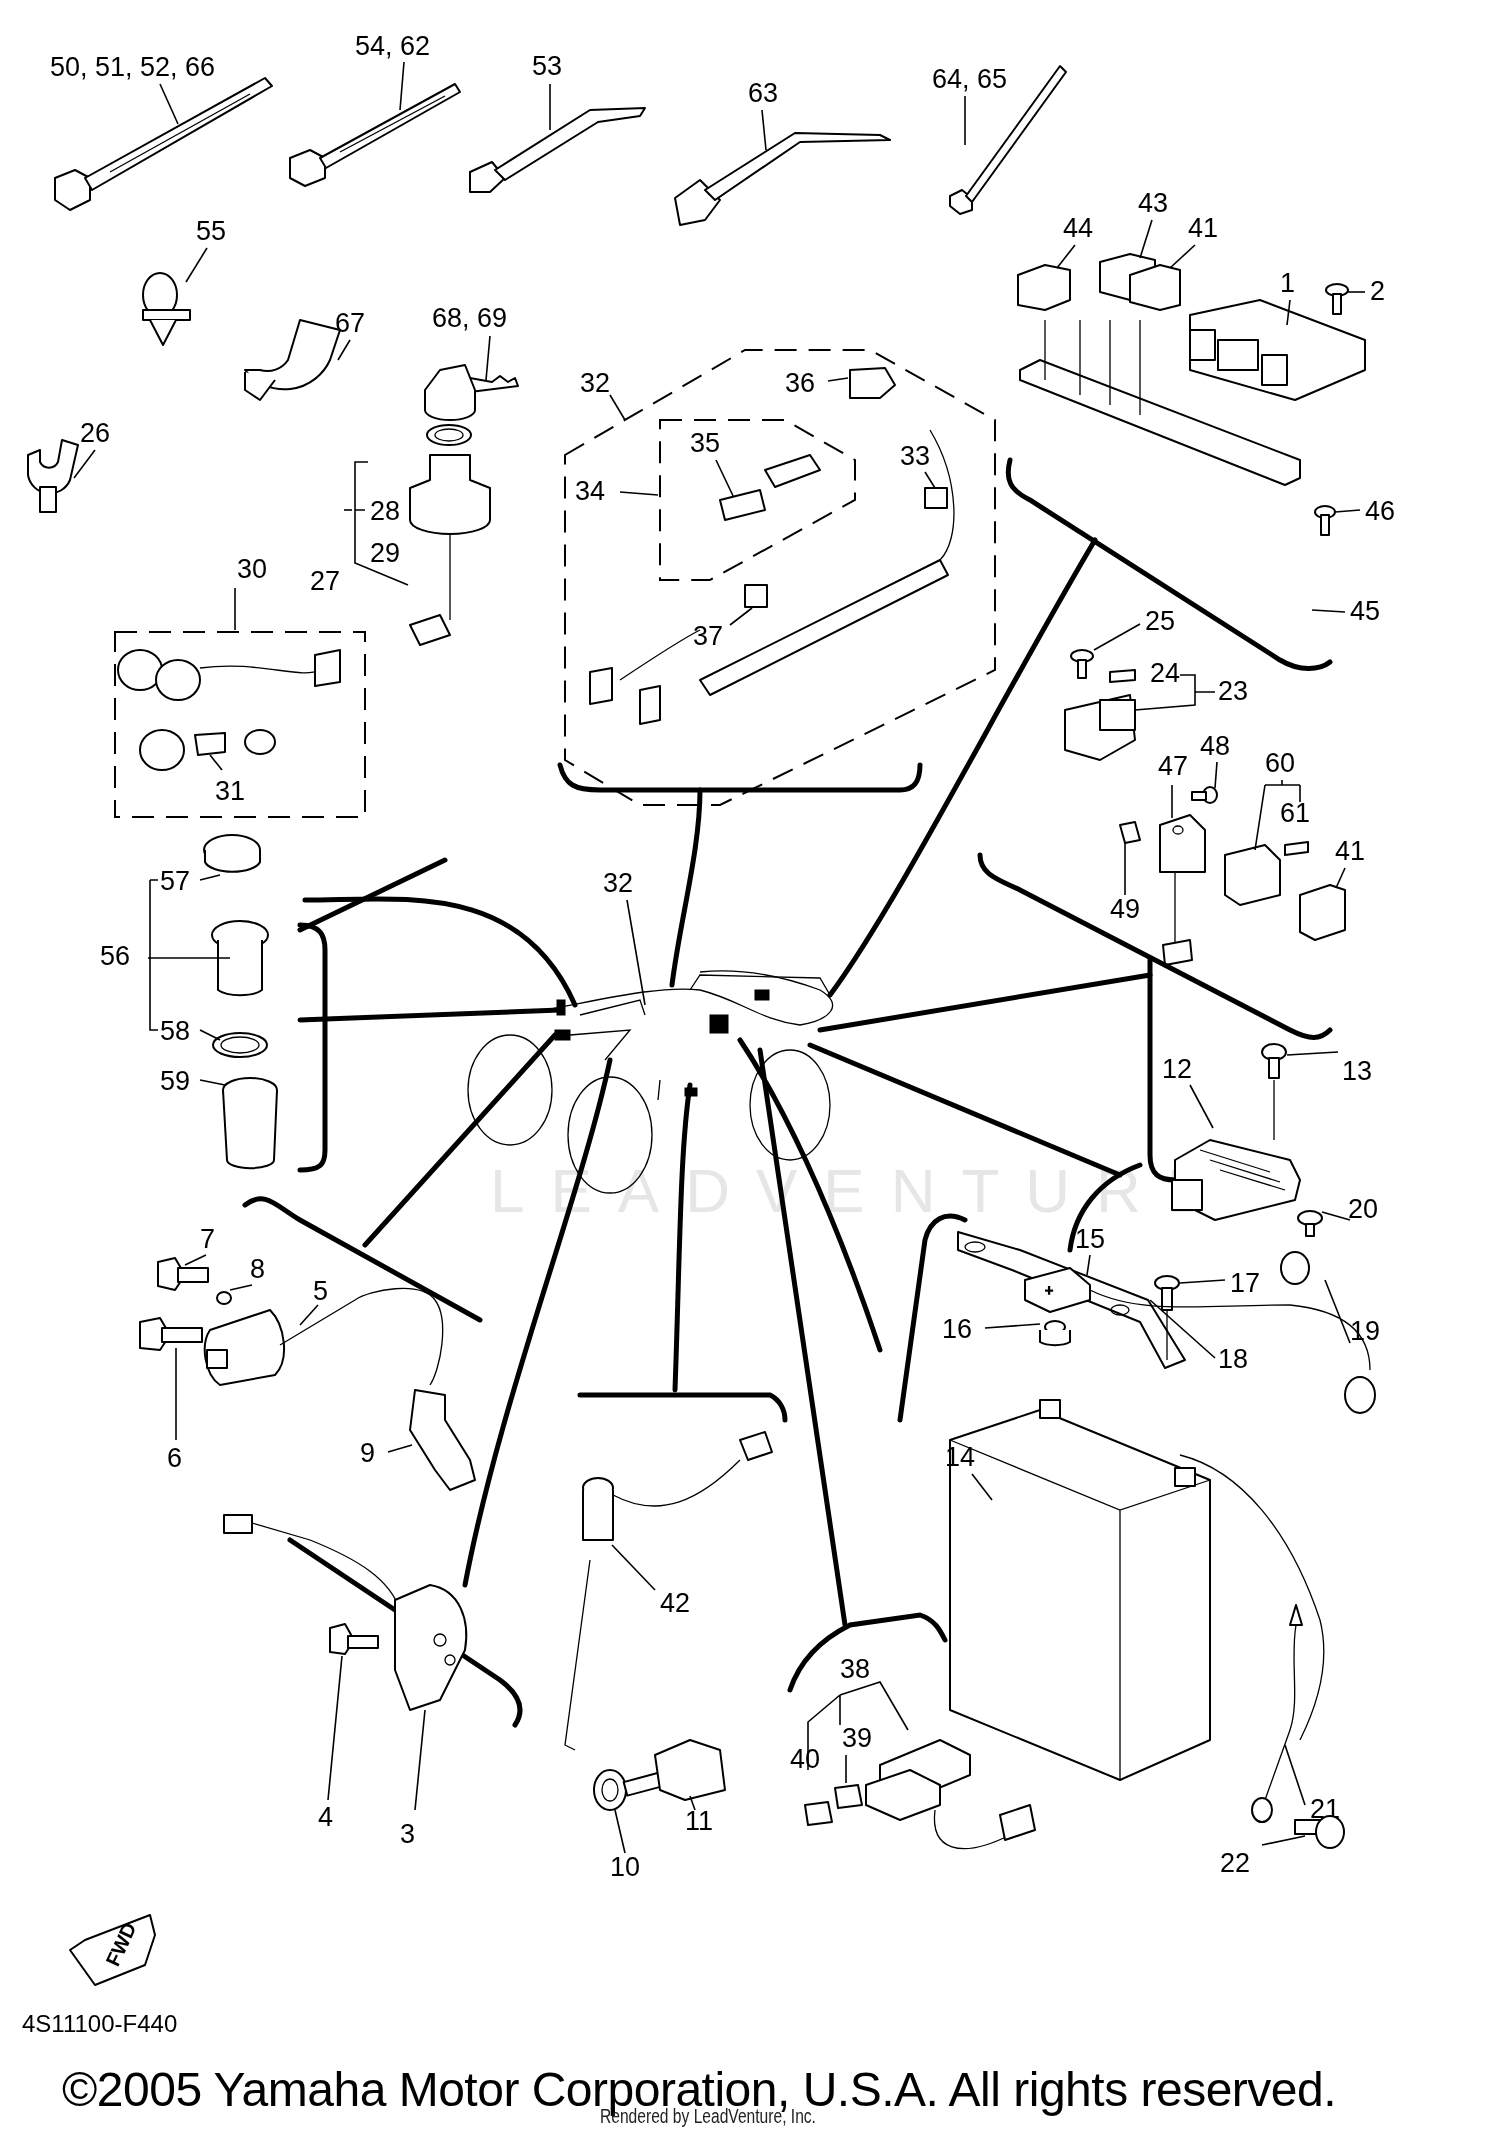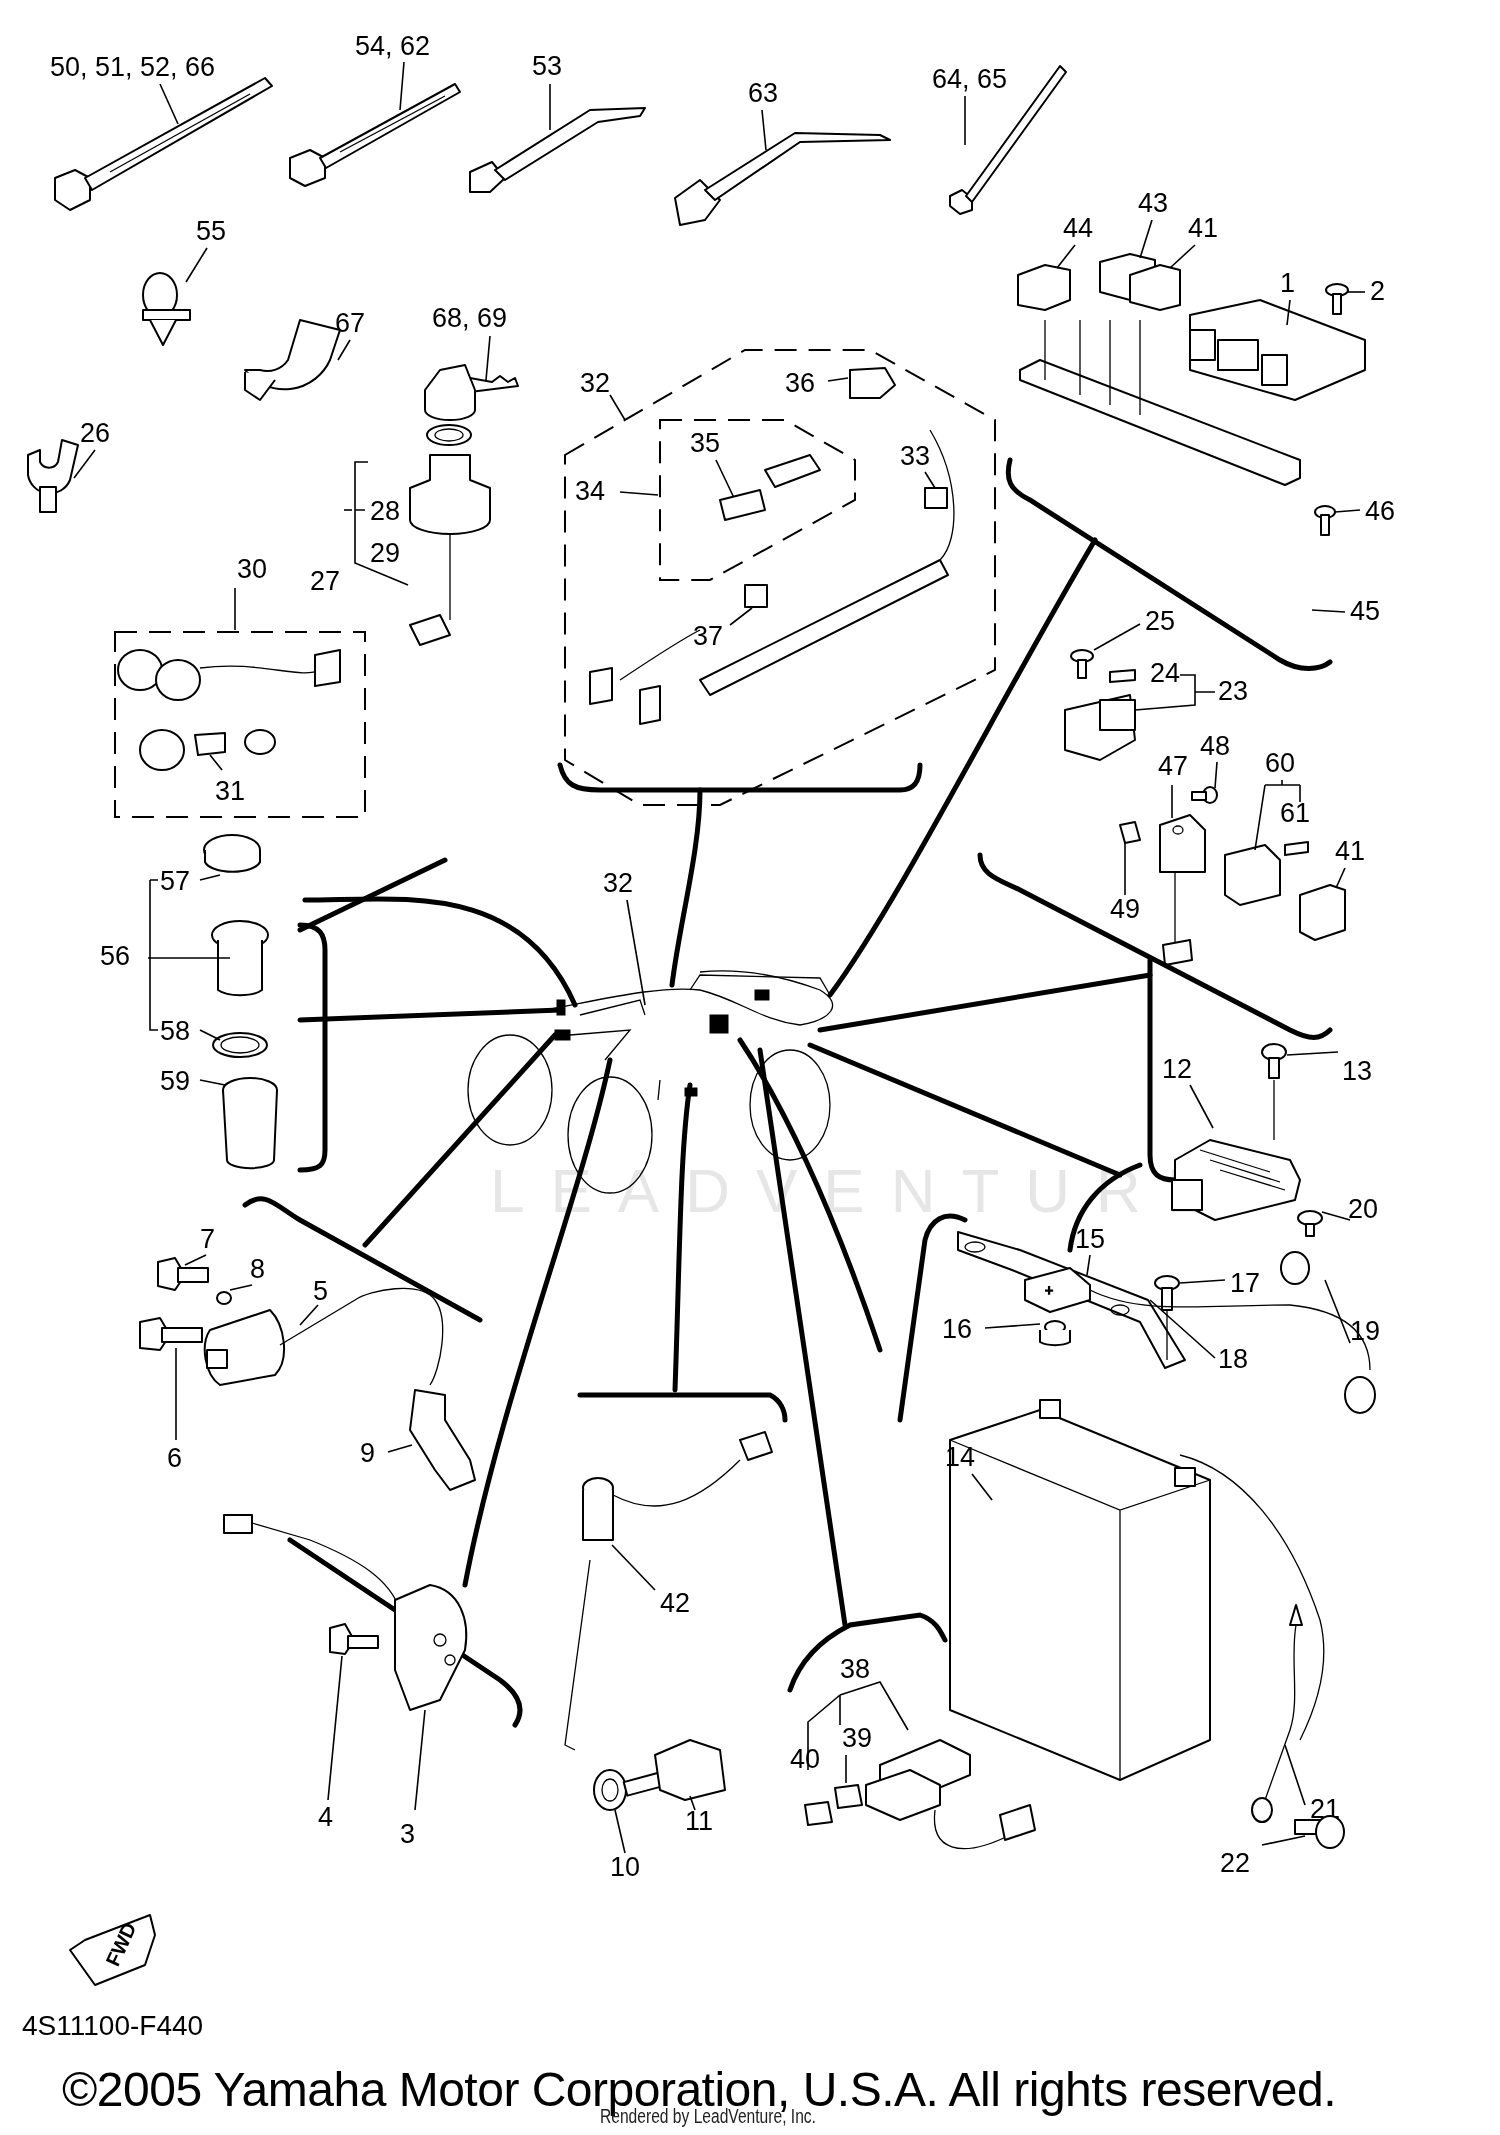--- a/index.html
+++ b/index.html
@@ -7,21 +7,21 @@
          font-family: "Liberation Sans", sans-serif; color: #000; }
   #diagram { position: absolute; left: 0; top: 0; width: 1500px; height: 2135px; }
   .callout { font-family: "Liberation Sans", sans-serif; font-size: 27px; fill: #000; }
   .leader { stroke: #000; stroke-width: 1.6; fill: none; }
   .part { stroke: #000; stroke-width: 2; fill: #fff; stroke-linejoin: round; }
   .thin { stroke: #000; stroke-width: 1.3; fill: none; }
   .group { stroke: #000; stroke-width: 5; fill: none; stroke-linecap: round; }
   .dash { stroke: #000; stroke-width: 2; fill: none; stroke-dasharray: 22 12; }
   .solid { fill: #000; stroke: #000; }
   .watermark { font-family: "Liberation Sans", sans-serif; font-size: 62px; letter-spacing: 26px; fill: #e6e6e6; }
-  .diagram-code { position: absolute; left: 22px; top: 2010px; font-size: 28px; }
+  .diagram-code { position: absolute; left: 22px; top: 2010px; font-size: 24px; }
   .copyright { position: absolute; left: 62px; top: 2062px; font-size: 48px; white-space: nowrap; letter-spacing: -0.5px; }
   .rendered { position: absolute; left: 600px; top: 2105px; font-size: 20px; color: #222; transform: scaleX(0.78); transform-origin: left; white-space: nowrap; }
   .fwd-text { font-family: "Liberation Sans", sans-serif; font-weight: bold; font-size: 20px; fill: #000; }
 </style>
 </head>
 <body>
 
 <svg id="diagram" viewBox="0 0 1500 2135" xmlns="http://www.w3.org/2000/svg">
 
   <text class="watermark" x="490" y="1212">LEADVENTURE</text>

